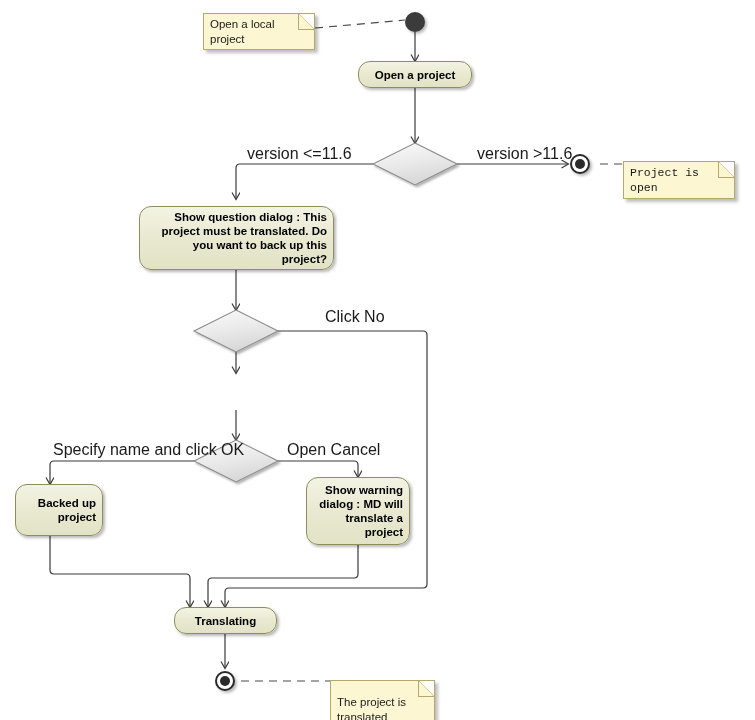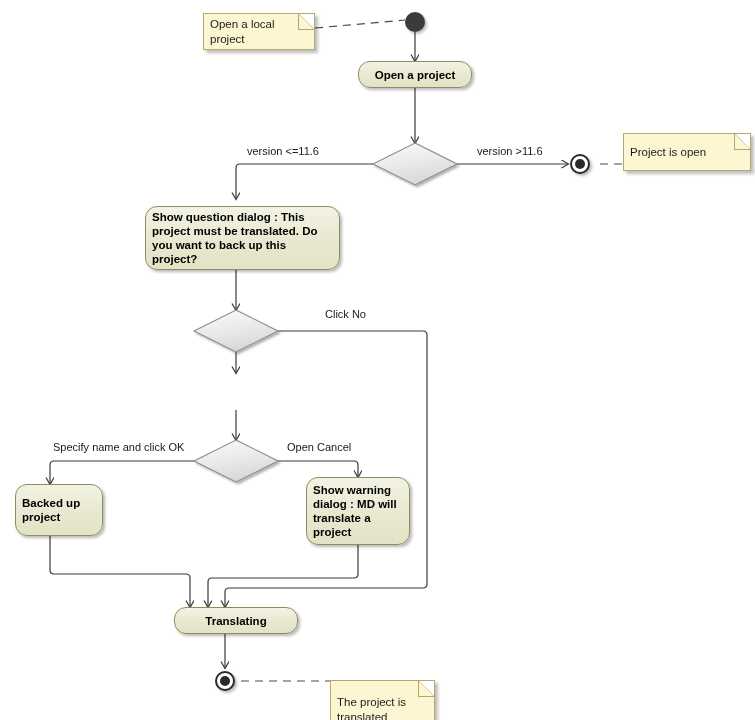--- a/index.html
+++ b/index.html
@@ -31,21 +31,21 @@
   .action {
     position: absolute;
     box-sizing: border-box;
     border: 1px solid #8d8d5e;
     border-radius: 12px;
     background: linear-gradient(to bottom, #f3f3e4 0%, #eaead3 45%, #e2e2c6 100%);
     box-shadow: 2px 2px 3px rgba(0,0,0,0.28);
     display: flex;
     align-items: center;
     justify-content: center;
-    text-align: left;
+    text-align: right;
     color: #000000;
     font-weight: bold;
     font-size: 11.5px;
     line-height: 14px;
     padding: 2px 6px;
   }
   .action span { display: block; }
 
   
   .note {
@@ -100,21 +100,21 @@
     top: 3px;
     width: 10px;
     height: 10px;
     border-radius: 50%;
     background: #2a2a2a;
   }
 
   
   .elabel {
     position: absolute;
-    font-size: 11px;
+    font-size: 16px;
     color: #1a1a1a;
     white-space: nowrap;
     background: transparent;
   }
 </style>
 </head>
 <body>
 
 <div id="canvas">
 
@@ -173,54 +173,54 @@
       <polygon points="236,310 278,331 236,352 194,331" fill="url(#dgrad)" stroke="#8a8a8a" stroke-width="1.1"></polygon>
       <polygon points="236,440 278,461 236,482 194,461" fill="url(#dgrad)" stroke="#8a8a8a" stroke-width="1.1"></polygon>
     </g>
   </svg>
 
   <div class="note" style="left:203px; top:13px; width:112px; height:37px;">
     <span class="fold"></span>
     <span class="ntext">Open a local project</span>
   </div>
 
-  <div class="note" style="left:623px; top:133px; width:128px; height:38px;">
+  <div class="note" style="left:623px; top:161px; width:112px; height:38px;font-family:Liberation Mono, monospace;">
     <span class="fold"></span>
     <span class="ntext">Project is open</span>
   </div>
 
   <div class="note bottomalign" style="left:330px; top:656px; width:105px; height:52px;">
     <span class="fold"></span>
     <span class="ntext">The project is translated</span>
   </div>
 
   <div class="initial" style="left:405px; top:12px;"></div>
 
   <div class="final" style="left:570px; top:154px;"></div>
 
   <div class="final" style="left:215px; top:671px;"></div>
 
   <div class="action" style="left:358px; top:61px; width:114px; height:27px;">
     <span>Open a project</span>
   </div>
 
-  <div class="action" style="left:139px; top:206px; width:195px; height:64px;margin-left:6px;">
+  <div class="action" style="left:139px; top:206px; width:195px; height:64px;">
     <span>Show question dialog : This project must be translated. Do you want to back up this project?</span>
   </div>
 
 
   <div class="action" style="left:15px; top:484px; width:88px; height:52px;">
     <span>Backed up project</span>
   </div>
 
   <div class="action" style="left:306px; top:477px; width:104px; height:68px;">
     <span>Show warning dialog : MD will translate a project</span>
   </div>
 
-  <div class="action" style="left:174px; top:607px; width:124px; height:27px;">
+  <div class="action" style="left:174px; top:607px; width:103px; height:27px;">
     <span>Translating</span>
   </div>
 
   <div class="elabel" style="left:247px; top:145px;">version &lt;=11.6</div>
 
   <div class="elabel" style="left:477px; top:145px;">version &gt;11.6</div>
 
   <div class="elabel" style="left:325px; top:308px;">Click No</div>
 
   <div class="elabel" style="left:53px; top:441px;">Specify name and click OK</div>

